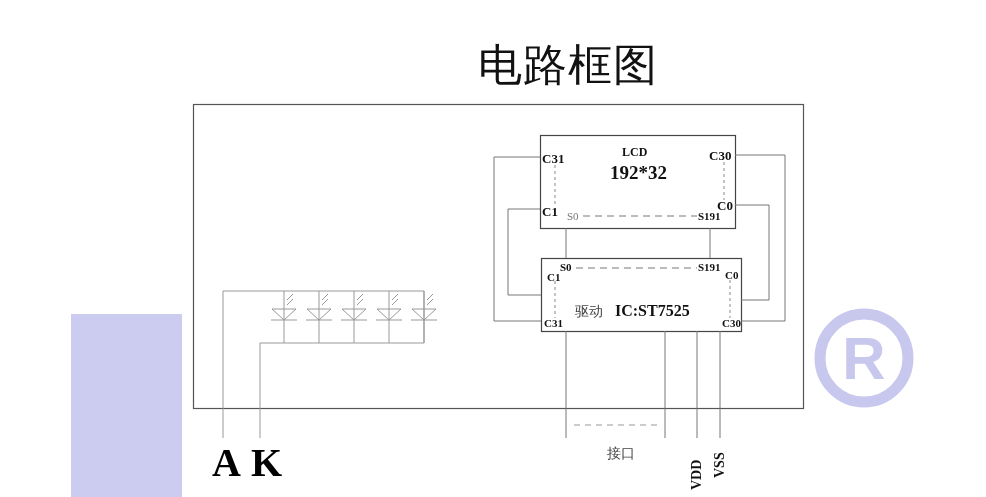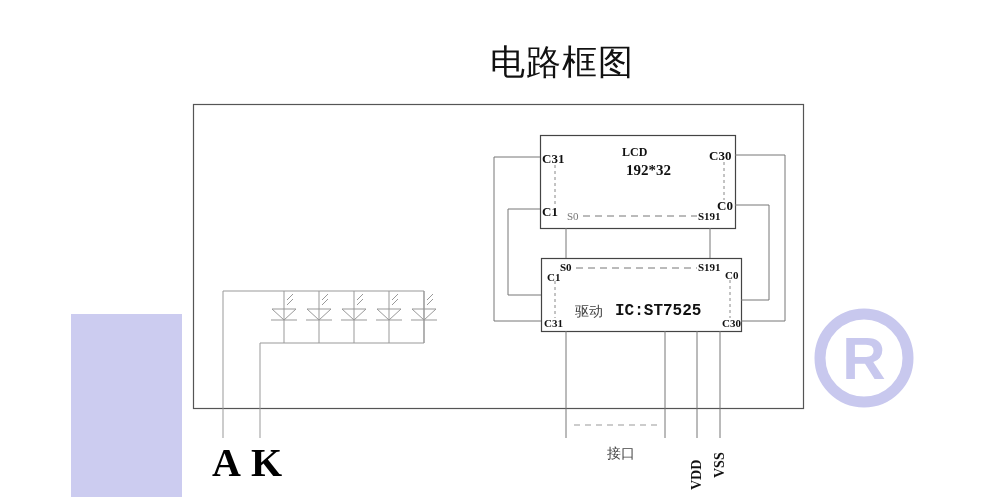--- a/index.html
+++ b/index.html
@@ -1,23 +1,23 @@
 <!DOCTYPE html>
 <html><head>
 <meta charset="utf-8">
 <style>
   html, body { margin:0; padding:0; background:#ffffff; }
   body { width:986px; height:497px; position:relative; overflow:hidden; font-family:"DejaVu Serif", serif; }
   #stage { position:absolute; left:0; top:0; width:986px; height:497px; }
   .lbl { position:absolute; white-space:nowrap; line-height:1; }
-  .title { left:478px; top:44px; font-family:Liberation Sans, sans-serif; font-size:35px; color:#111; letter-spacing:1px;margin-left:12px; }
+  .title { left:478px; top:44px; font-family:Liberation Serif, serif; font-size:44px; color:#111; letter-spacing:1px; }
   .pin { font-family:"Liberation Serif", serif; font-weight:bold; font-size:13px; color:#111; }
   .pin-gray { font-family:"Liberation Serif", serif; font-size:11px; color:#777; }
   .big { font-family:"Liberation Serif", serif; font-weight:bold; font-size:40px; color:#000; }
-  .ic-text { font-family:Liberation Mono, monospace; font-weight:bold; font-size:16px; color:#111; }
+  .ic-text { font-family:Liberation Serif, serif; font-weight:bold; font-size:16px; color:#111; }
   .cn { font-family:"DejaVu Sans", sans-serif; font-size:15px; color:#444; font-weight:normal; }
   .vert { transform:rotate(-90deg); transform-origin:left top; }
   .purple-block { position:absolute; left:71px; top:314px; width:111px; height:183px; background:#ccccf0; }
 </style>
 </head>
 <body>
 
 <div id="stage">
   <div class="purple-block"></div>
 
@@ -88,21 +88,21 @@
           <line x1="411" y1="320" x2="437" y2="320" stroke="#999" fill="none" stroke-width="1"></line>
           <line x1="427" y1="305" x2="433" y2="299" stroke="#999" fill="none" stroke-width="1"></line>
           <line x1="427" y1="300" x2="433" y2="294" stroke="#999" fill="none" stroke-width="1"></line>
         </g>
       </g>
   </svg>
 
   <div class="lbl title">电路框图</div>
 
   <div class="lbl pin" style="left:622px;top:146px;font-size:12px">LCD</div>
-  <div class="lbl pin" style="left:626px;top:163px;font-size:15px">192*32</div>
+  <div class="lbl pin" style="left:610px;top:163px;font-size:19px">192*32</div>
   <div class="lbl pin" style="left:542px;top:152px">C31</div>
   <div class="lbl pin" style="left:542px;top:205px">C1</div>
   <div class="lbl pin" style="left:709px;top:149px">C30</div>
   <div class="lbl pin" style="left:717px;top:199px">C0</div>
   <div class="lbl pin-gray" style="left:567px;top:211px">S0</div>
   <div class="lbl pin" style="left:698px;top:211px;font-size:11px">S191</div>
 
   <div class="lbl pin" style="left:560px;top:262px;font-size:11px">S0</div>
   <div class="lbl pin" style="left:698px;top:262px;font-size:11px">S191</div>
   <div class="lbl pin" style="left:547px;top:272px;font-size:11px">C1</div>

